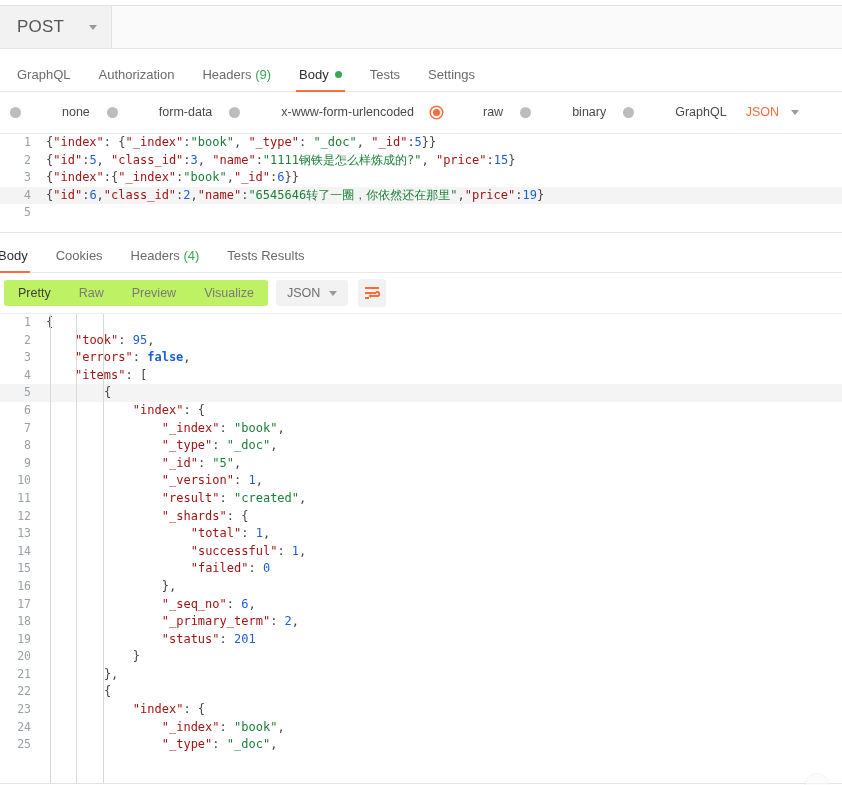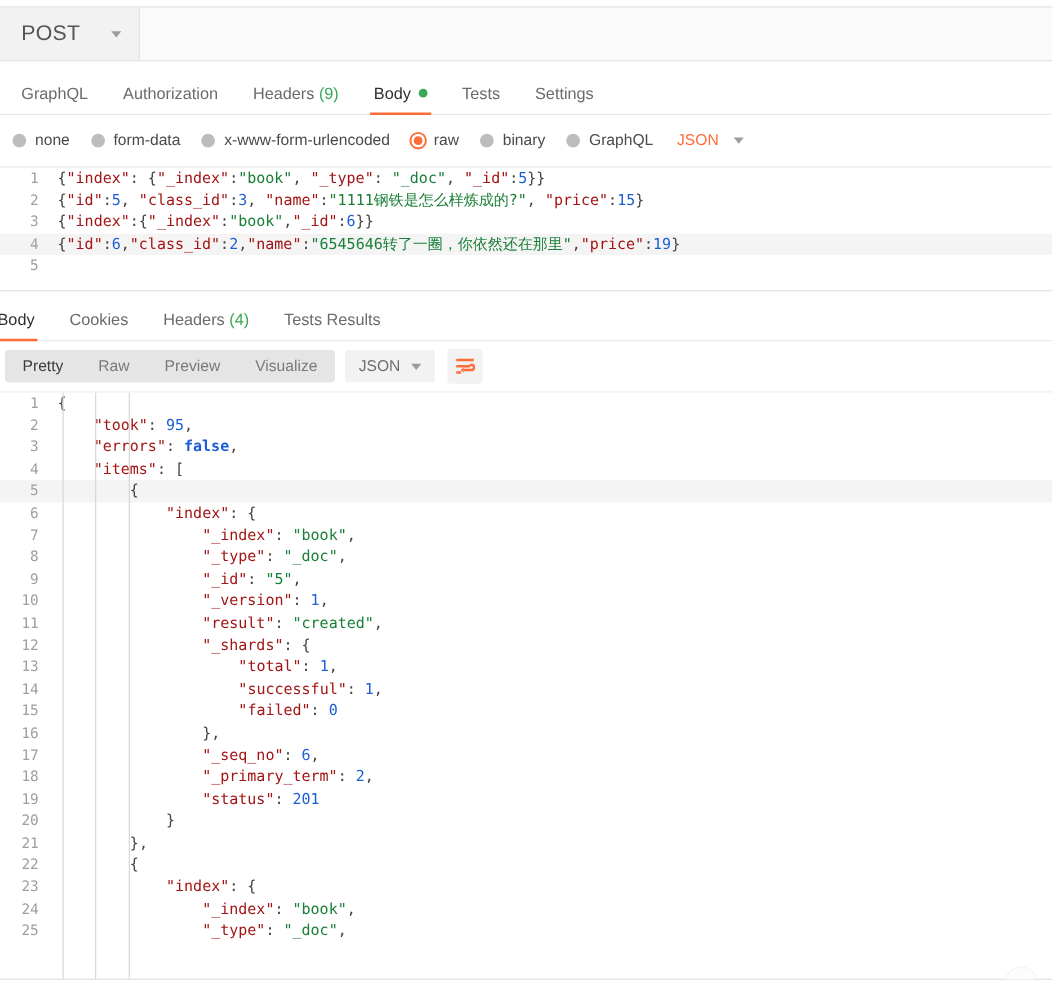--- a/index.html
+++ b/index.html
@@ -58,21 +58,21 @@
     border-radius: 50%; background: #3aa757; margin-left: 6px;
     vertical-align: middle; position: relative; top: -1px;
   }
 
   
   .body-types {
     display: flex; align-items: center;
     height: 34px; padding-left: 10px; margin-top: 3px;
   }
   .radio-opt {
-    display: flex; align-items: center; margin-right: 17px; cursor: pointer;
+    display: flex; align-items: center; margin-right: 17px; cursor: pointer; gap: 34px;
   }
   .radio {
     width: 11px; height: 11px; border-radius: 50%;
     background: #bdbdbd; margin-right: 7px; flex: none;
   }
   .radio.on { background: #ff6c37; box-shadow: inset 0 0 0 2px #fff, 0 0 0 1.5px #ff6c37; }
   .radio-opt span { font-size: 12.5px; color: #4a4a4a; }
   .json-sel {
     display: flex; align-items: center; margin-left: 2px; cursor: pointer;
   }
@@ -112,21 +112,21 @@
     margin-top: 7px; padding-left: 0;
   }
   .res-tabs .tab:first-child { padding-left: 0; margin-left: -2px; }
   .res-tabs .tab.active::after { left: 0; right: 12px; }
 
   
   .res-toolbar {
     display: flex; align-items: center; height: 40px;
     padding-left: 4px; gap: 0;
   }
-  .fmt-group { display: flex; align-items: center; background: #e5e5e5; border-radius: 3px; }
+  .fmt-group { display: flex; align-items: center; background: #bef264; border-radius: 3px; }
   .fmt {
     padding: 6px 14px; font-size: 12.5px; color: #7a7a7a; cursor: pointer;
   }
   .fmt.active { color: #3d3d3d; }
   .res-json-sel {
     display: flex; align-items: center; gap: 9px;
     background: #f2f2f2; border-radius: 3px;
     padding: 6px 11px; margin-left: 8px; cursor: pointer;
   }
   .res-json-sel .jl { font-size: 12.5px; color: #6e6e6e; }

